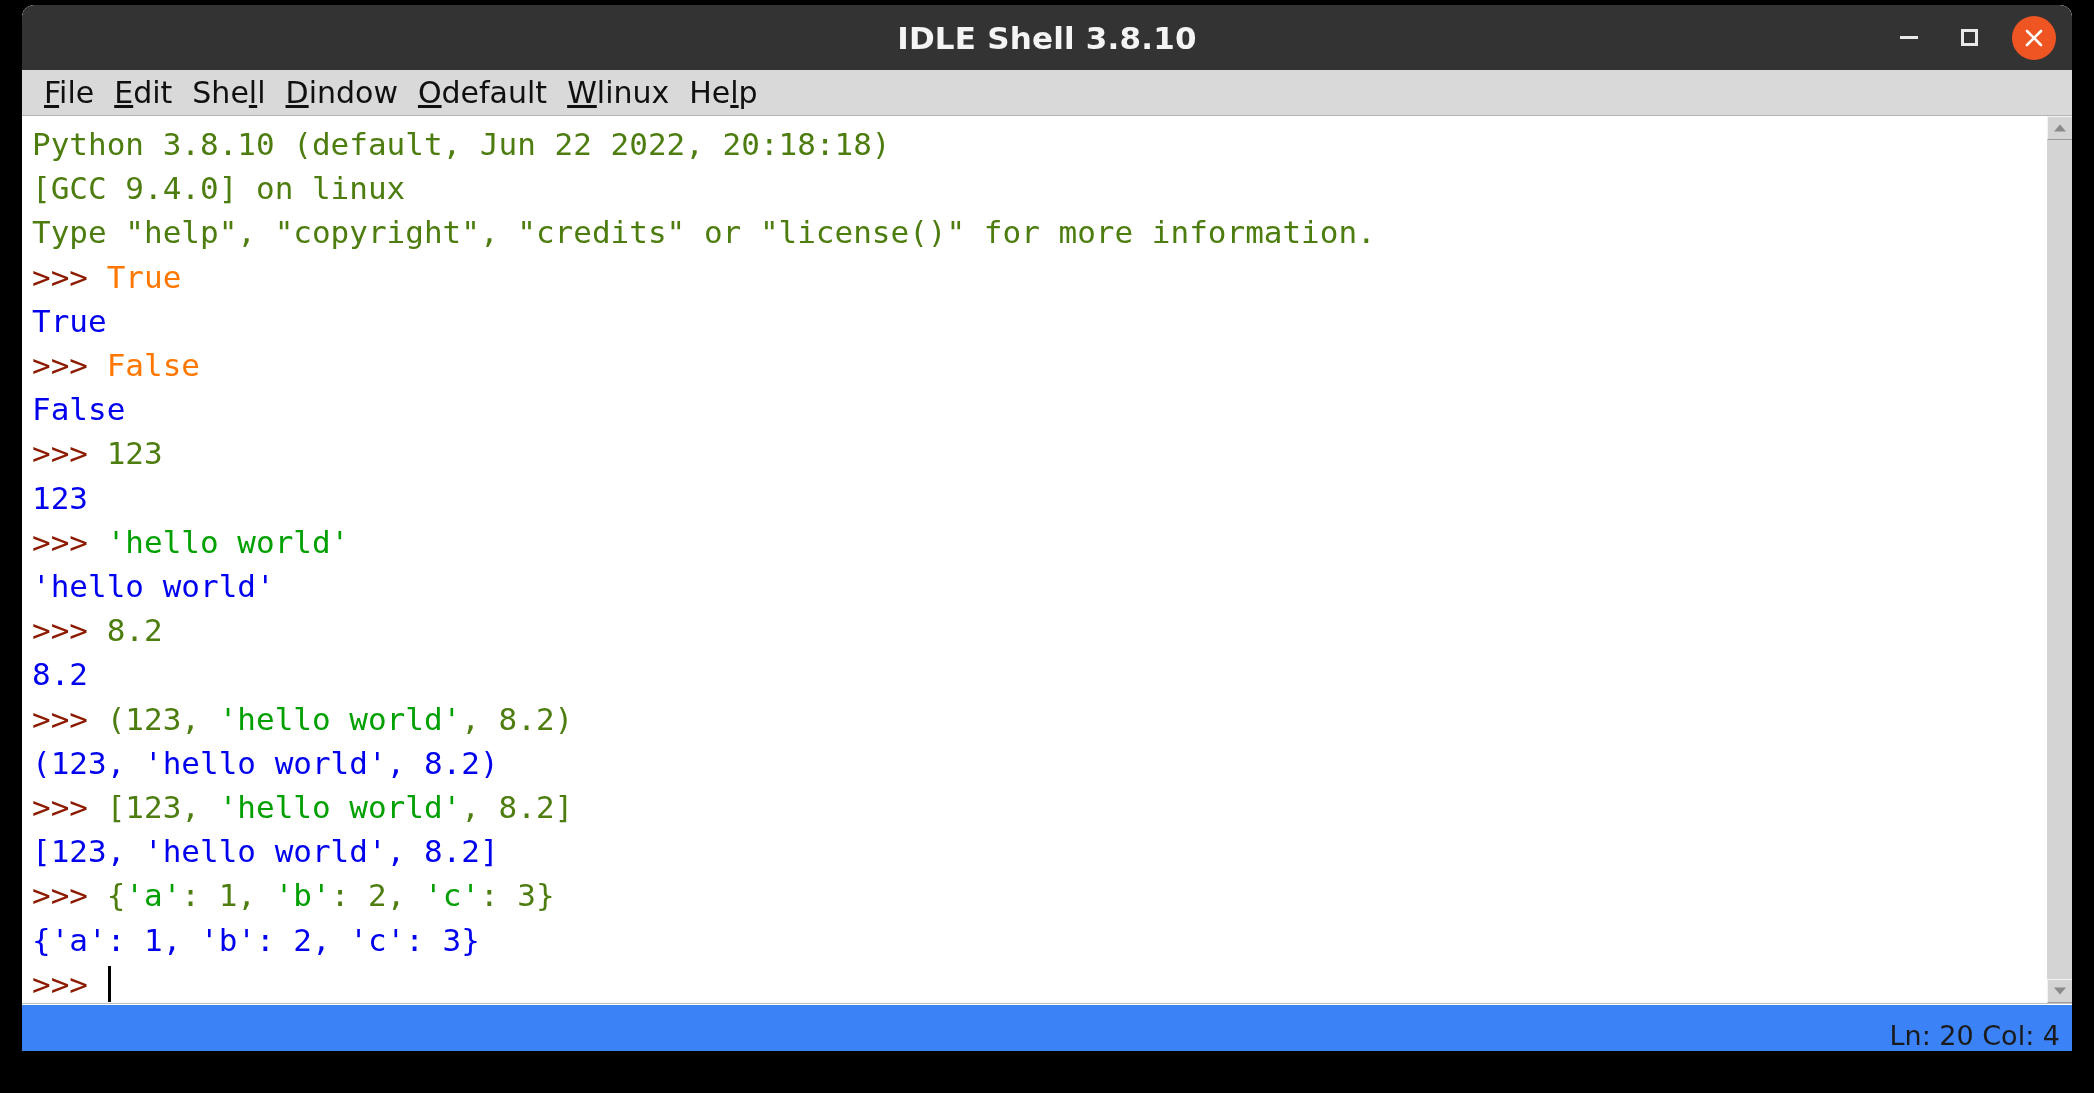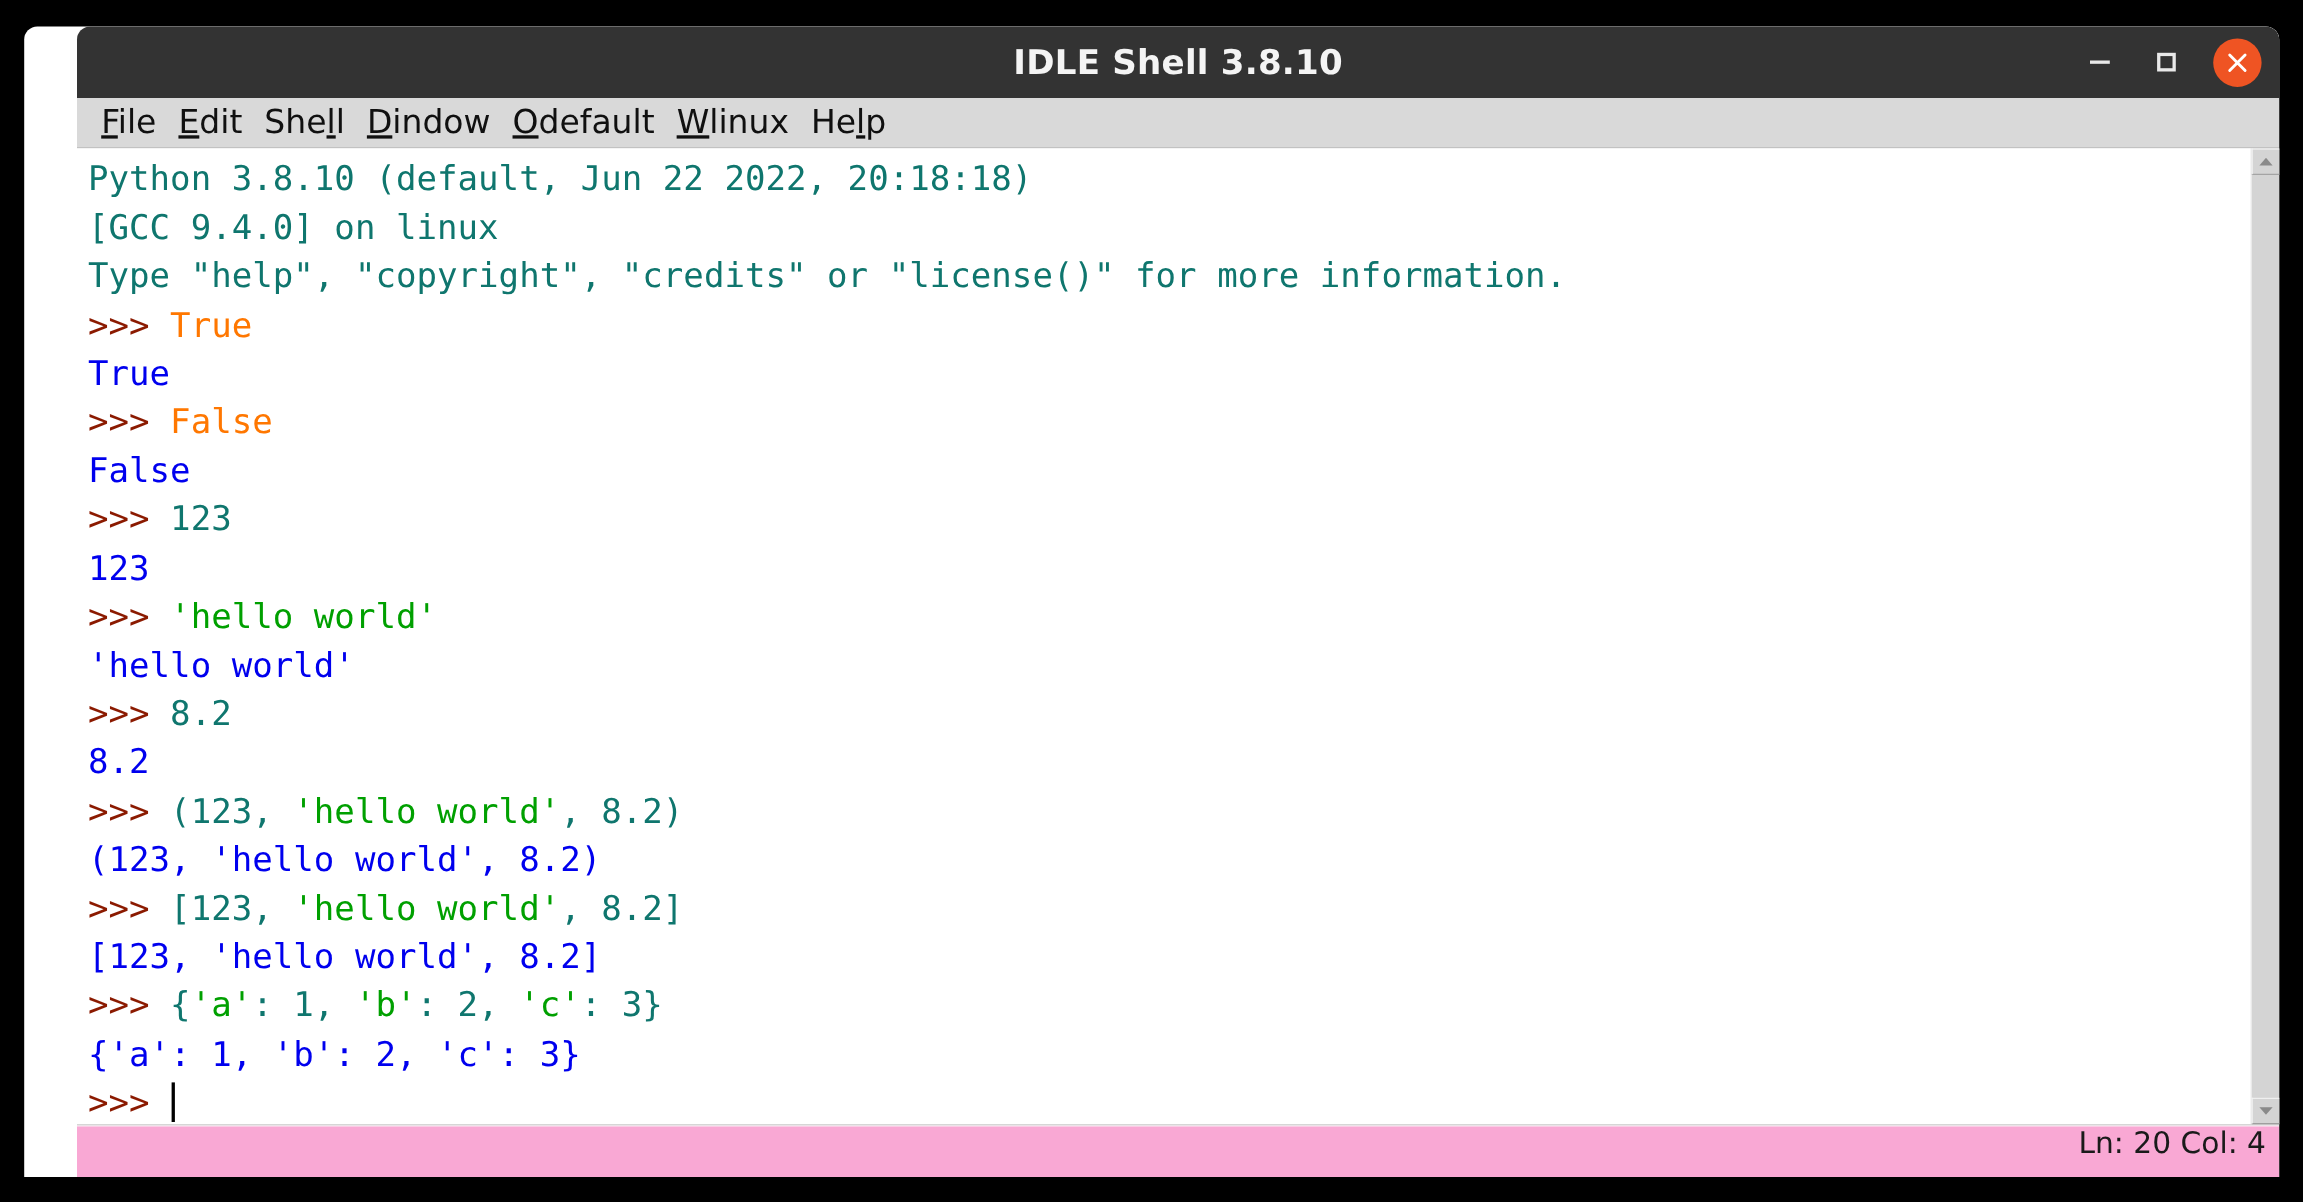--- a/index.html
+++ b/index.html
@@ -12,30 +12,29 @@
     overflow: hidden;
   }
   body {
     font-family: "DejaVu Sans", sans-serif;
   }
 
   
   #window {
     position: absolute;
     left: 22px;
-    top: 24px;
+    top: 5px;
     width: 2050px;
     height: 1046px;
     background: #ffffff;
     border-radius: 12px 12px 0 0;
     box-sizing: border-box;
     overflow: hidden;
     display: flex;
     flex-direction: column;
-    padding-left: 48px;
   }
 
   
   #titlebar {
     position: relative;
     height: 65px;
     min-height: 65px;
     background: #333333;
     border-radius: 12px 12px 0 0;
     display: flex;
@@ -131,21 +130,21 @@
     padding: 6px 0 0 10px;
     box-sizing: border-box;
     overflow: hidden;
     font-family: "DejaVu Sans Mono", monospace;
     font-size: 31px;
     line-height: 44.2px;
     white-space: pre;
     color: #000000;
   }
   .line { white-space: pre; min-height: 44.2px; }
-  .c-default { color: #0f766e; }
+  .c-default { color: #4d7c0f; }
   .c-prompt  { color: #8b1a00; }
   .c-keyword { color: #ff7700; }
   .c-string  { color: #00a000; }
   .c-output  { color: #0000ee; }
   .cursor {
     display: inline-block;
     width: 3px;
     height: 36px;
     background: #000000;
     vertical-align: -7px;
@@ -177,24 +176,24 @@
     justify-content: center;
     cursor: pointer;
   }
   .sb-arrow svg { display: block; }
   #sb-track { flex: 1 1 auto; background: #d4d4d4; }
 
   
   #statusbar {
     height: 47px;
     min-height: 47px;
-    background: #f9a8d4;
+    background: #3b82f6;
     border-top: 1px solid #ffffff;
     display: flex;
-    align-items: flex-start;
+    align-items: flex-end;
     justify-content: flex-end;
     padding-right: 12px;
     box-sizing: border-box;
     flex: none;
   }
   #status-pos {
     font-family: "DejaVu Sans", sans-serif;
     font-size: 27px;
     color: #1a1a1a;
     white-space: pre;

